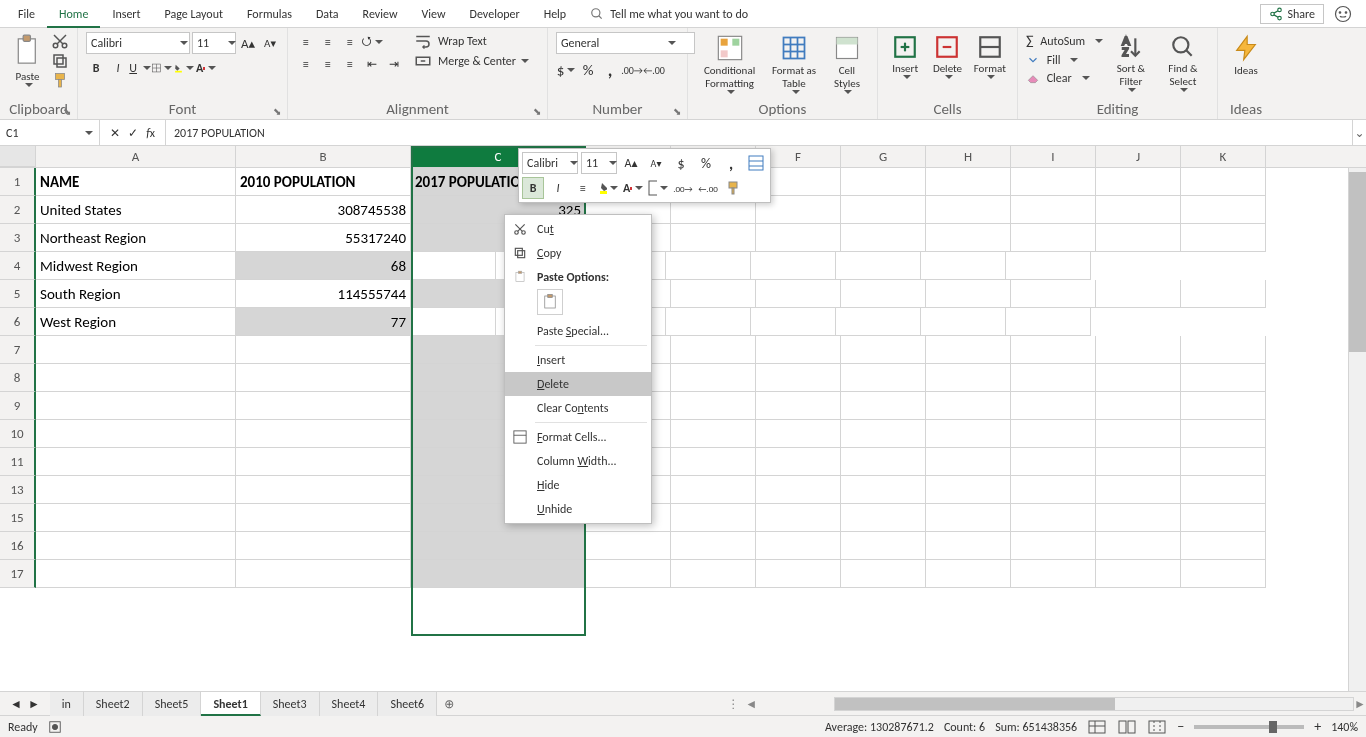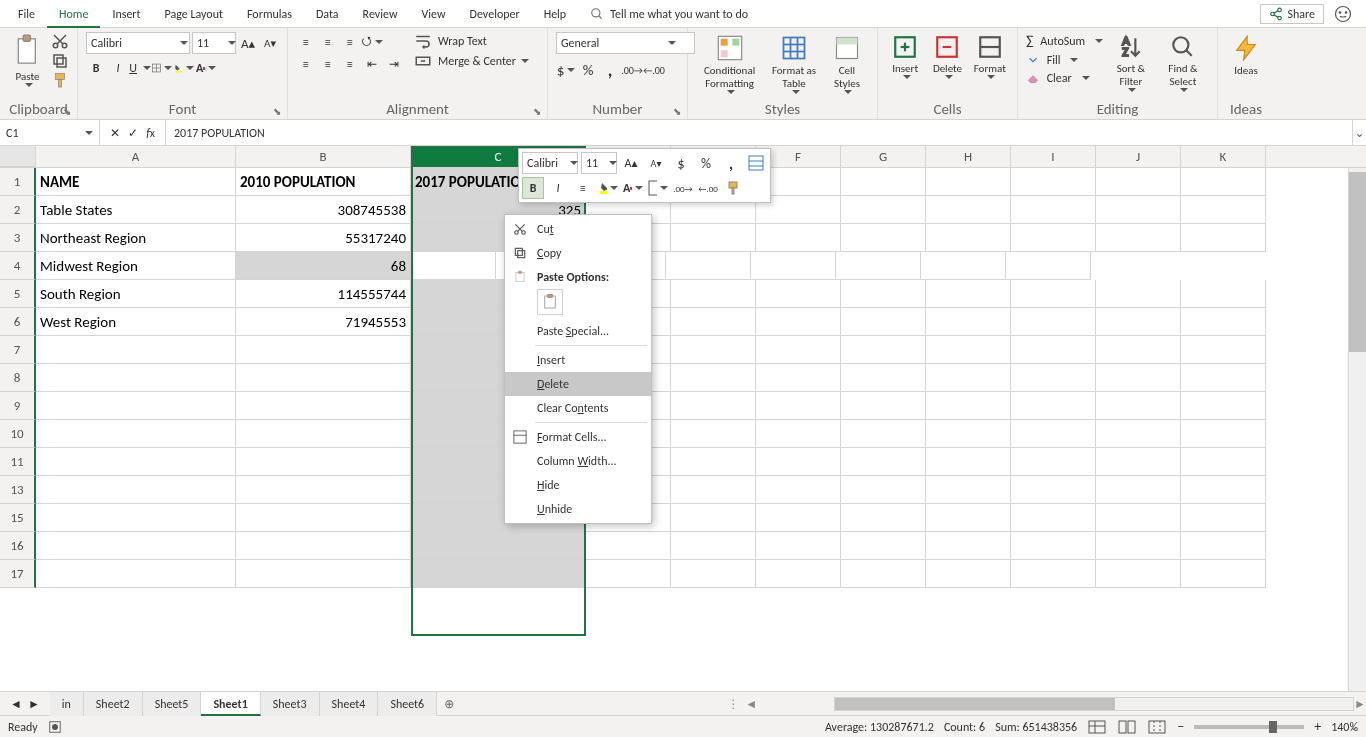--- a/index.html
+++ b/index.html
@@ -295,21 +295,21 @@
       </div>
       <div class="big-btn" style="width:46px">
         <svg width="28" height="28" viewBox="0 0 24 24">
             <rect x="3" y="3" width="18" height="18" fill="#fff" stroke="#888"></rect>
             <rect x="3" y="3" width="18" height="6" fill="#cfe2cf"></rect>
           </svg>
         <span class="lbl">Cell Styles</span>
           <span class="caret"></span>
       </div>
     </div>
-    <div class="group-label">Styles</div>
+    <div class="group-label">Options</div>
   </div>
 
   <div class="group" style="width:140px">
     <div class="group-body">
       <div class="big-btn">
           <svg width="26" height="26" viewBox="0 0 24 24" fill="none" stroke="#217346" stroke-width="2">
             <rect x="3" y="3" width="18" height="18"></rect>
             <line x1="12" y1="8" x2="12" y2="16"></line>
             <line x1="8" y1="12" x2="16" y2="12"></line>
           </svg>
@@ -422,21 +422,21 @@
         <div class="cell" style="width: 85px;"></div>
         <div class="cell" style="width: 85px;"></div>
         <div class="cell" style="width: 85px;"></div>
         <div class="cell" style="width: 85px;"></div>
         <div class="cell" style="width: 85px;"></div>
         <div class="cell" style="width: 85px;"></div>
         <div class="cell" style="width: 85px;"></div>
       </div>
       <div class="r">
         <div class="rh sel">2</div>
-        <div class="cell" style="width: 200px;">Table States</div>
+        <div class="cell" style="width: 200px;">United States</div>
         <div class="cell right" style="width: 175px;">308745538</div>
         <div class="cell sel-col right" style="width: 175px;">325</div>
         <div class="cell" style="width: 85px;"></div>
         <div class="cell" style="width: 85px;"></div>
         <div class="cell" style="width: 85px;"></div>
         <div class="cell" style="width: 85px;"></div>
         <div class="cell" style="width: 85px;"></div>
         <div class="cell" style="width: 85px;"></div>
         <div class="cell" style="width: 85px;"></div>
         <div class="cell" style="width: 85px;"></div>
@@ -478,21 +478,20 @@
         <div class="cell" style="width: 85px;"></div>
         <div class="cell" style="width: 85px;"></div>
         <div class="cell" style="width: 85px;"></div>
         <div class="cell" style="width: 85px;"></div>
         <div class="cell" style="width: 85px;"></div>
         <div class="cell" style="width: 85px;"></div>
       </div>
       <div class="r">
         <div class="rh sel">6</div>
         <div class="cell" style="width: 200px;">West Region</div>
-        <div class="cell right" style="width: 175px;">71945553</div>
         <div class="cell sel-col right" style="width: 175px;">77</div>
         <div class="cell" style="width: 85px;"></div>
         <div class="cell" style="width: 85px;"></div>
         <div class="cell" style="width: 85px;"></div>
         <div class="cell" style="width: 85px;"></div>
         <div class="cell" style="width: 85px;"></div>
         <div class="cell" style="width: 85px;"></div>
         <div class="cell" style="width: 85px;"></div>
         <div class="cell" style="width: 85px;"></div>
       </div>

